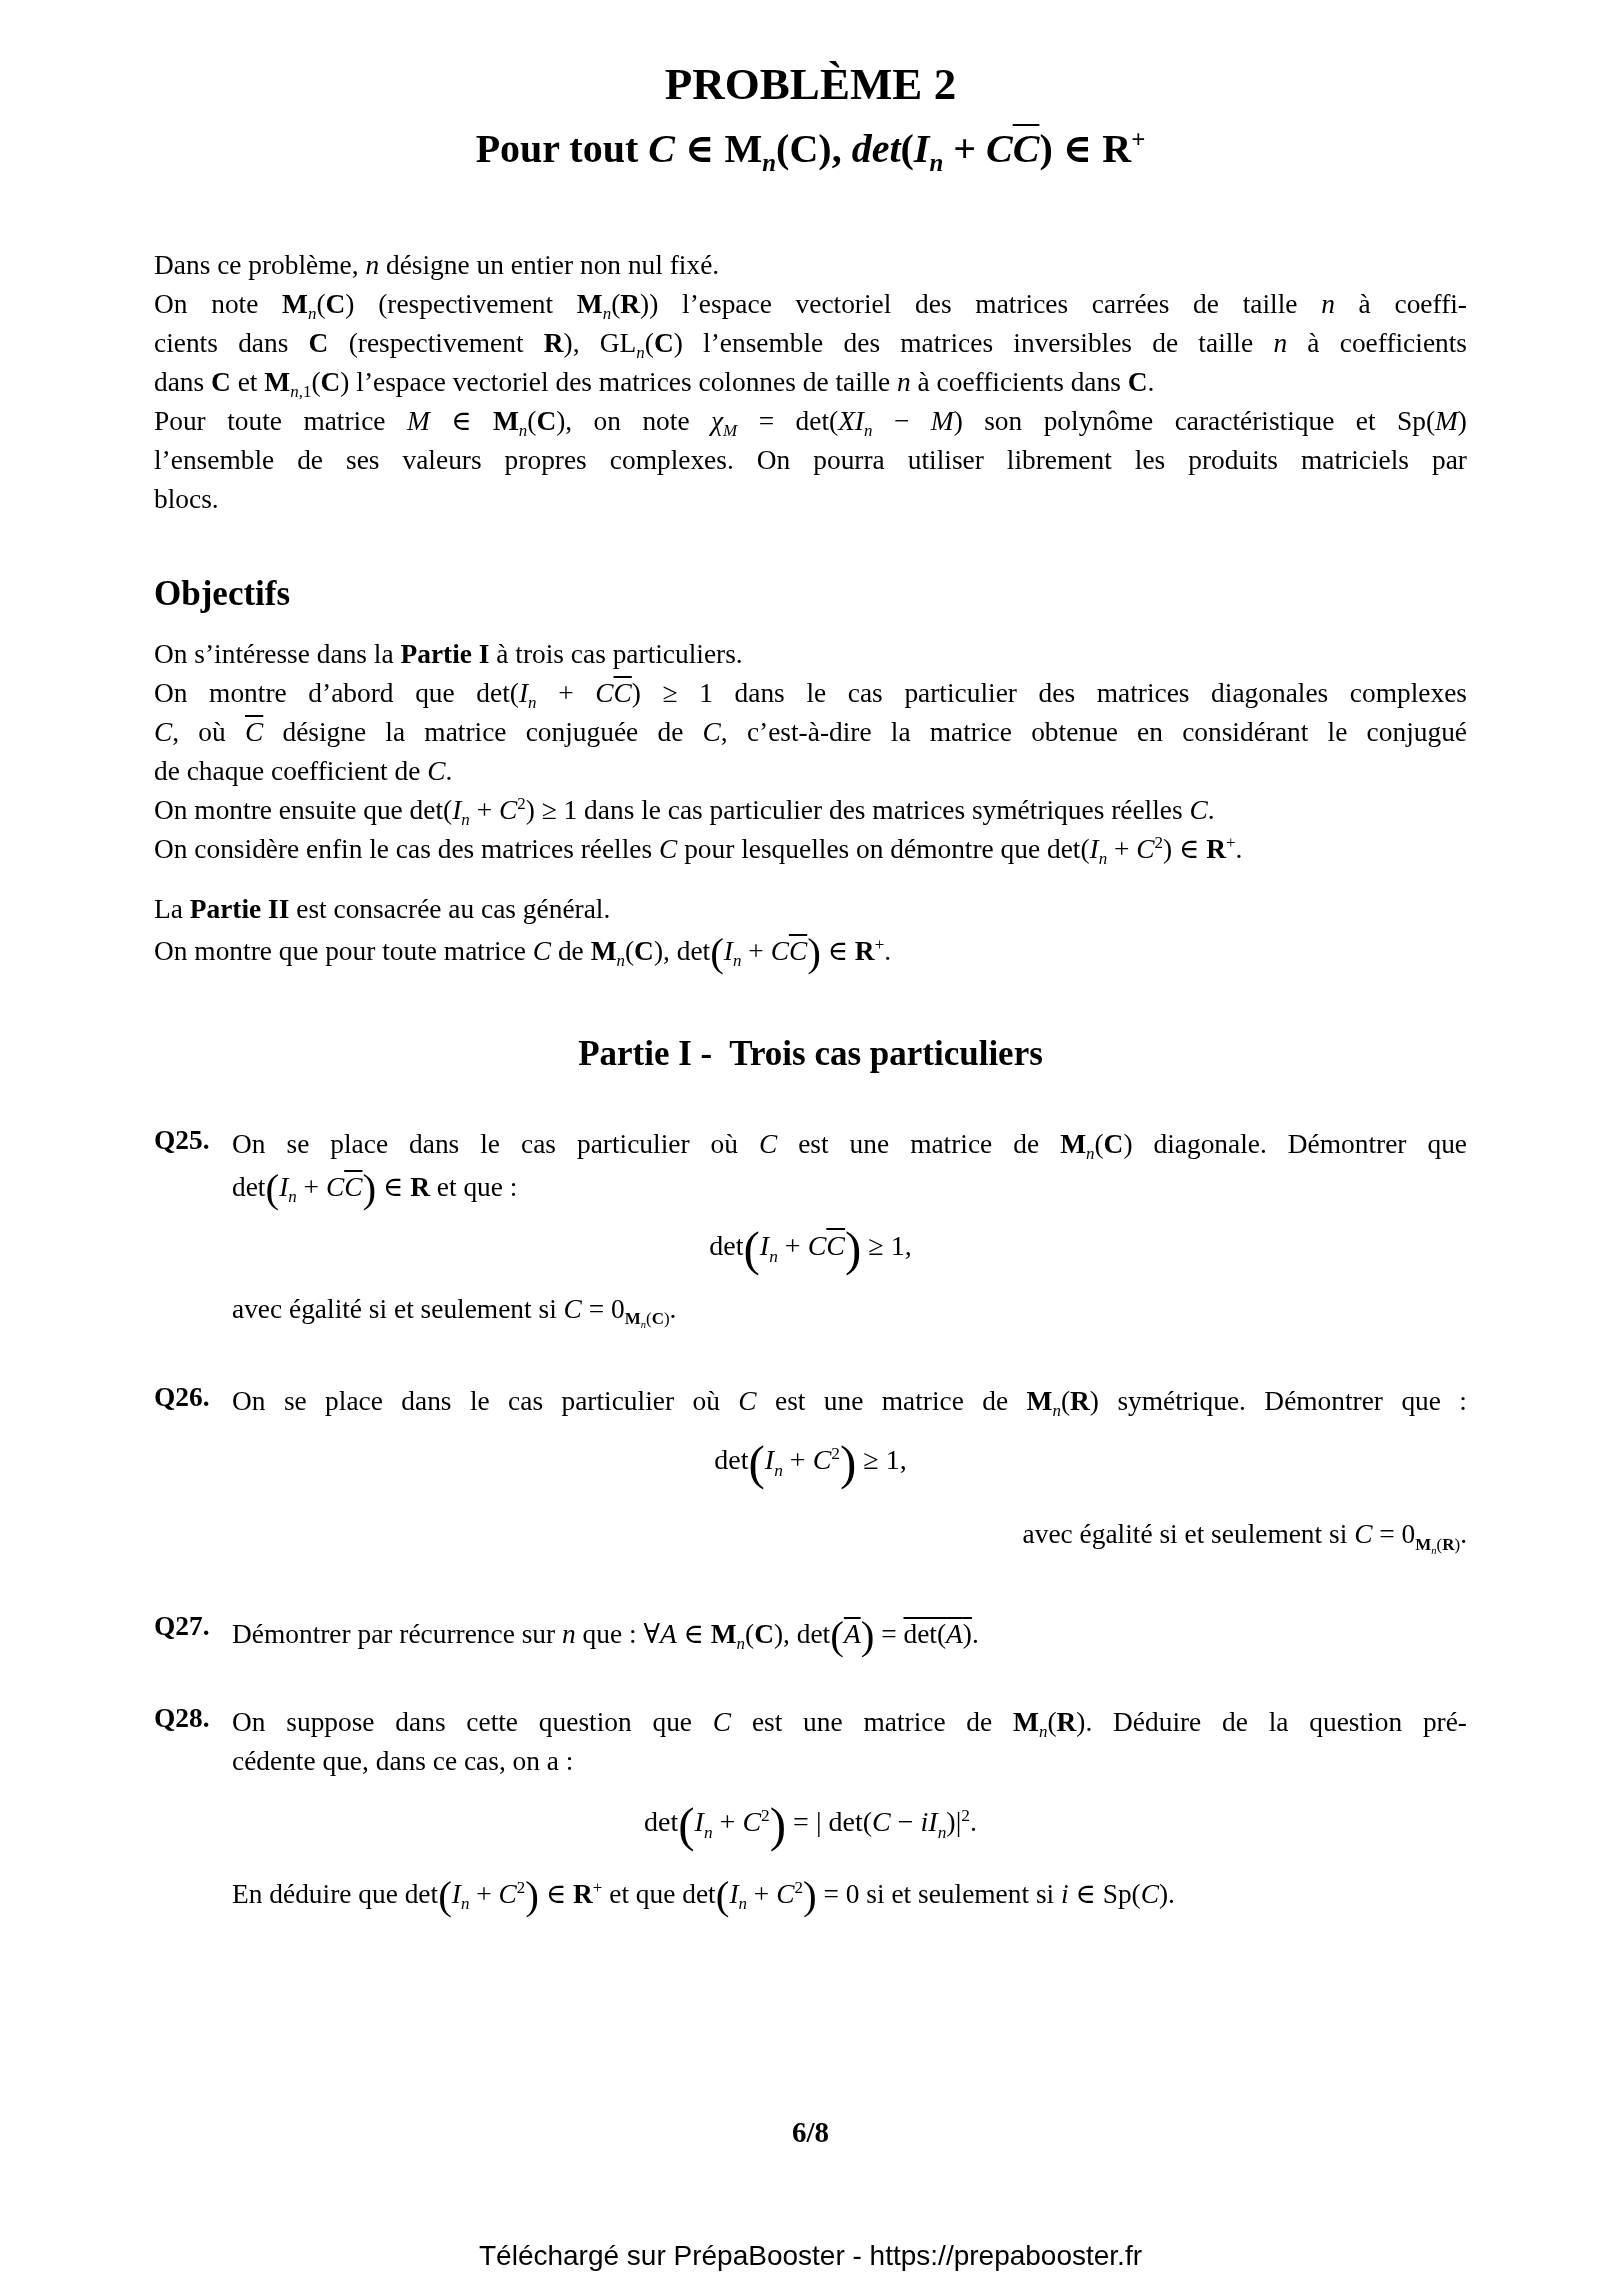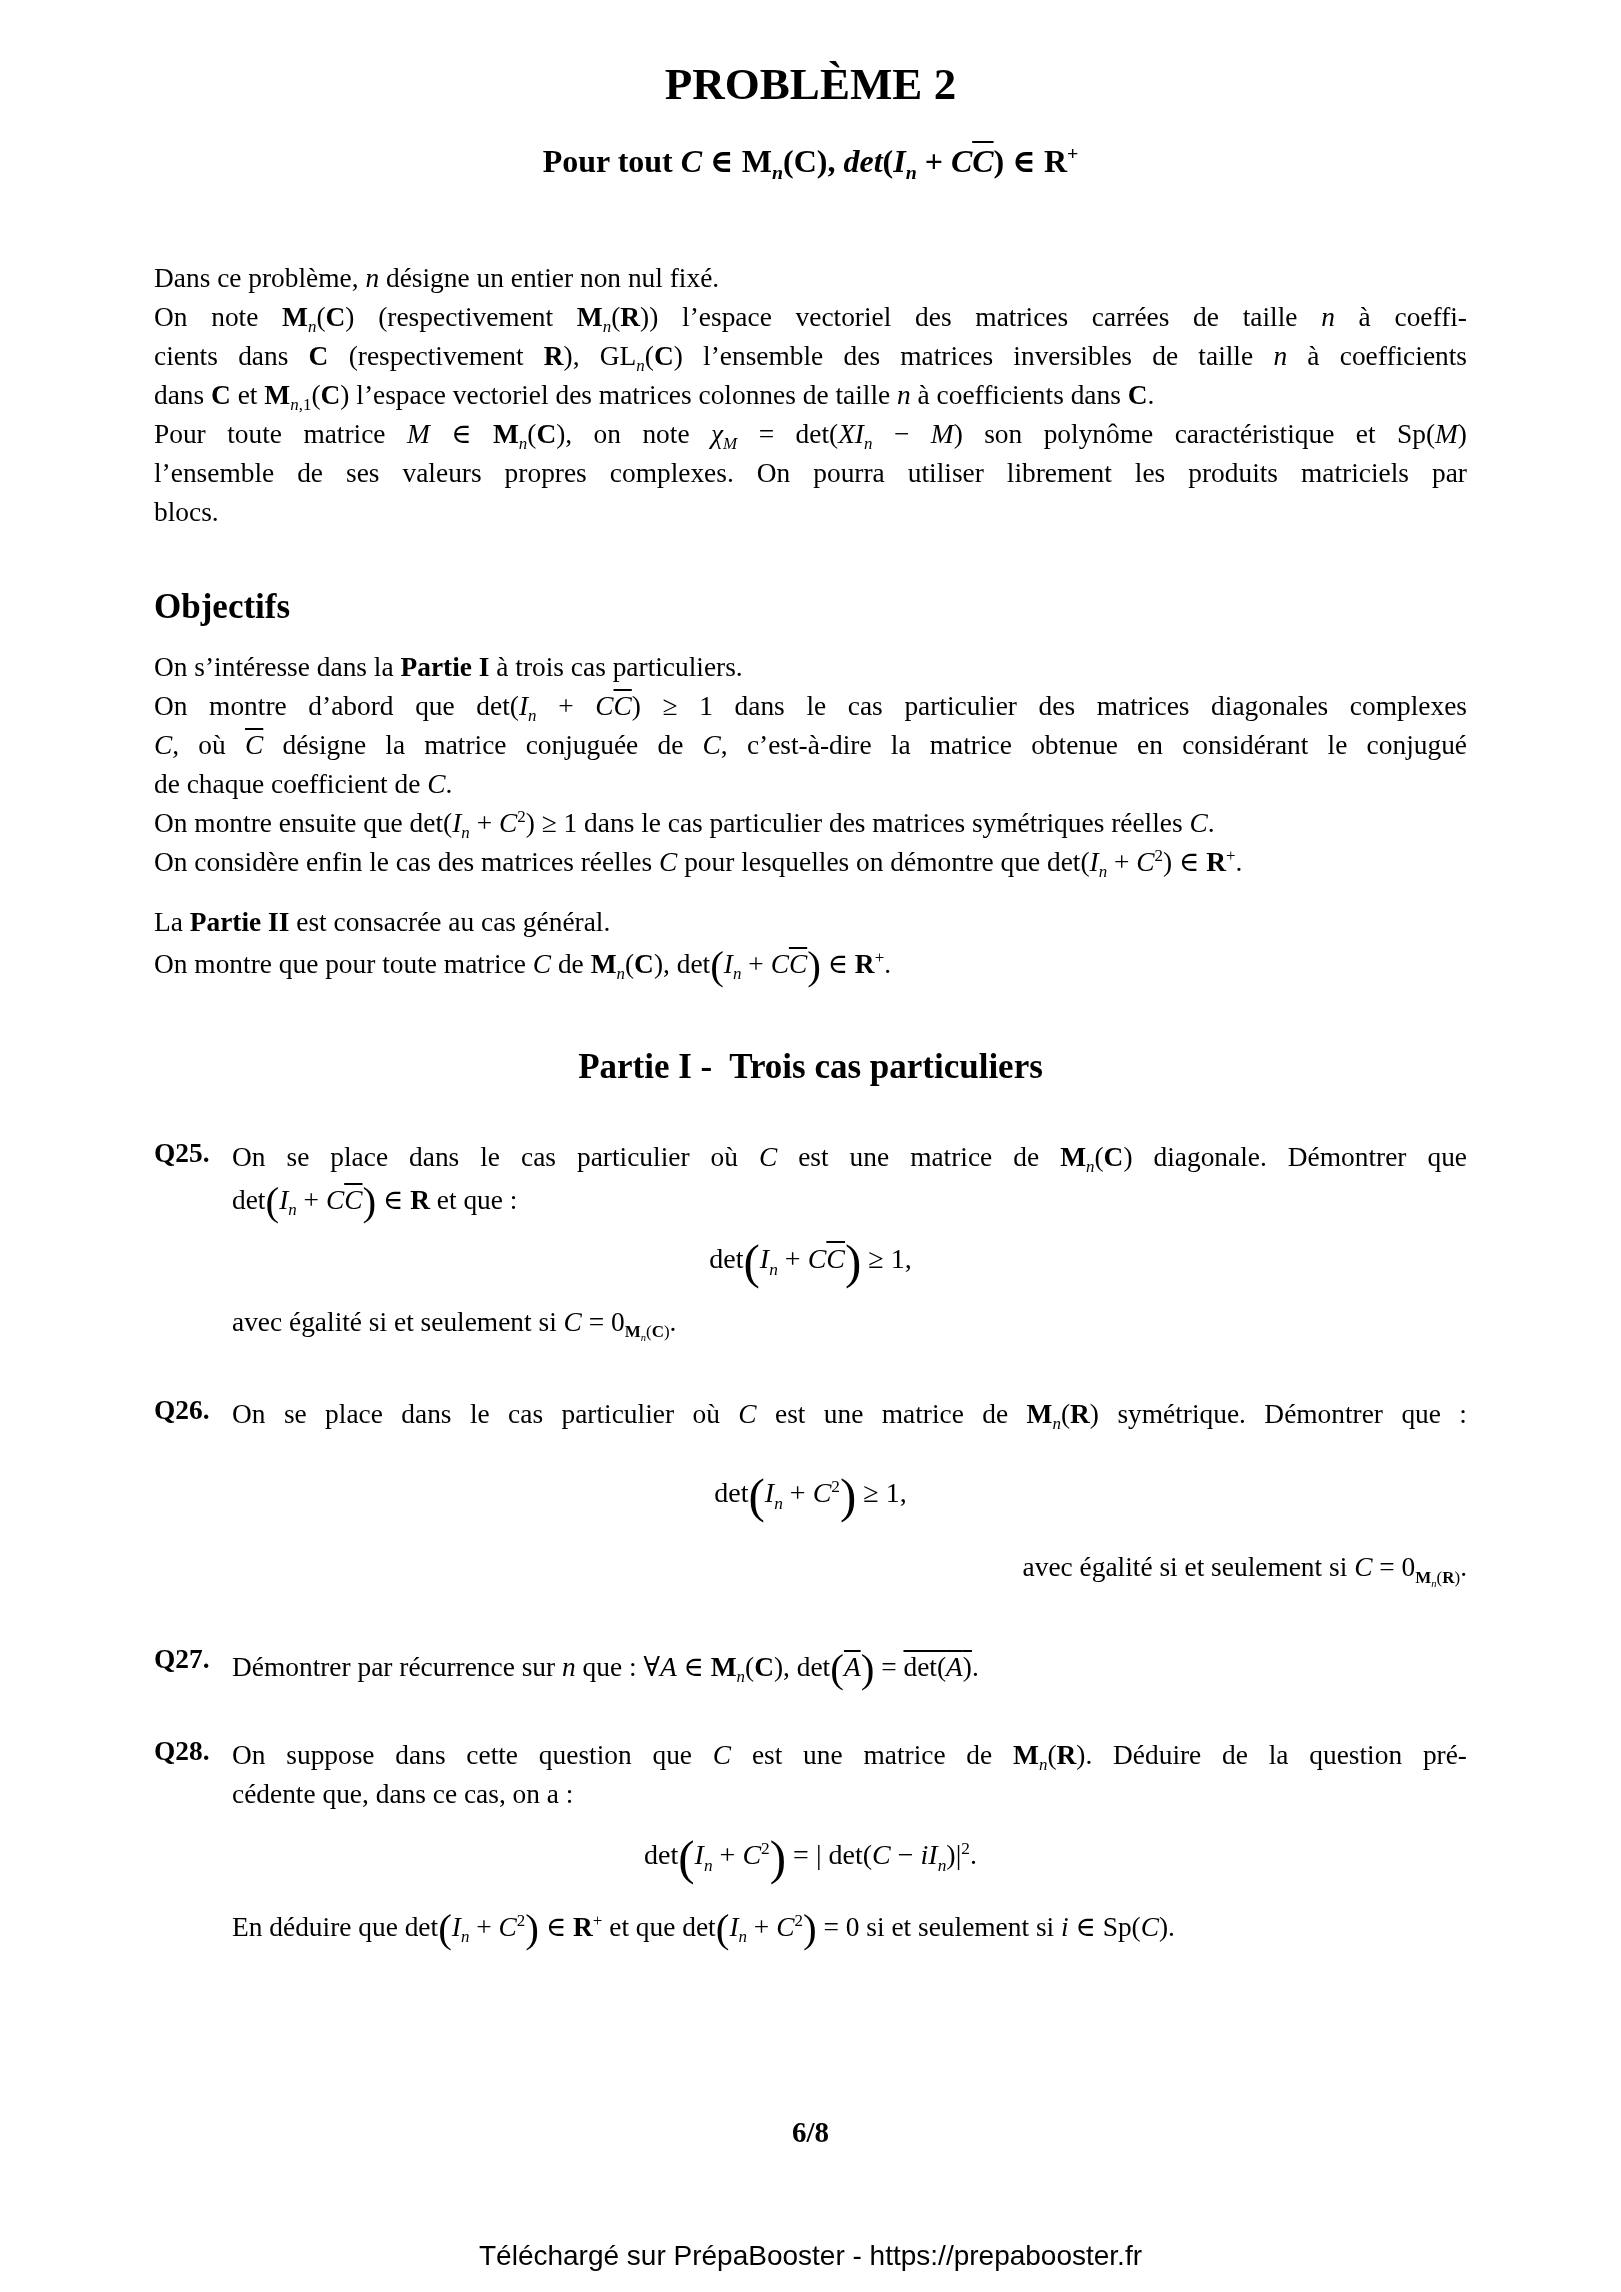--- a/index.html
+++ b/index.html
@@ -20,24 +20,24 @@
     overflow: hidden;
   }
   .doc-title {
     padding-top: 59px;
     text-align: center;
     font-weight: bold;
     font-size: 45px;
     line-height: 51px;
   }
   .doc-subtitle {
-    margin-top: 23px;
+    margin-top: 10px;
     text-align: center;
     font-weight: bold;
-    font-size: 32px;
+    font-size: 40px;
     line-height: 57px;
   }
   .intro { margin-top: 69px; }
   .line { line-height: 39px; }
   .jl { text-align: justify; text-align-last: justify; }
   .ll { text-align: left; }
   sub, sup { font-size: 0.62em; line-height: 0; }
   .ov { text-decoration: overline; text-decoration-thickness: 2px; }
   .bp {
     font-size: 1.5em;
@@ -138,21 +138,21 @@
   </div>
   <div class="formula" style="margin-top:5.9px;">det<span class="bp">(</span><i>I</i><sub><i>n</i></sub> + <i>C</i><span class="ov"><i>C</i></span><span class="bp">)</span> ≥ 1,</div>
   <div class="qnote" style="margin-top:15.7px;">avec égalité si et seulement si <i>C</i> = 0<sub><b>M</b><sub><i>n</i></sub>(<b>C</b>)</sub>.</div>
 
   <div class="question" style="margin-top:53px;">
     <div class="qlabel">Q26.</div>
     <div class="qbody">
       <div class="line jl">On se place dans le cas particulier où <i>C</i> est une matrice de <b>M</b><sub><i>n</i></sub>(<b>R</b>) symétrique. Démontrer que :</div>
     </div>
   </div>
-  <div class="formula" style="margin-top:30px;text-align:center;">det<span class="bp">(</span><i>I</i><sub><i>n</i></sub> + <i>C</i><sup>2</sup><span class="bp">)</span> ≥ 1,</div>
+  <div class="formula" style="margin-top:10px;text-align:center;">det<span class="bp">(</span><i>I</i><sub><i>n</i></sub> + <i>C</i><sup>2</sup><span class="bp">)</span> ≥ 1,</div>
   <div class="qnote" style="margin-top:27.4px;text-align:right;">avec égalité si et seulement si <i>C</i> = 0<sub><b>M</b><sub><i>n</i></sub>(<b>R</b>)</sub>.</div>
 
   <div class="question" style="margin-top:57px;">
     <div class="qlabel">Q27.</div>
     <div class="qbody">
       <div class="line ll" style="line-height:47px;">Démontrer par récurrence sur <i>n</i> que : ∀<i>A</i> ∈ <b>M</b><sub><i>n</i></sub>(<b>C</b>), det<span class="bp">(</span><span class="ov"><i>A</i></span><span class="bp">)</span> = <span class="ov">det(<i>A</i>)</span>.</div>
     </div>
   </div>
 
   <div class="question" style="margin-top:45px;">

